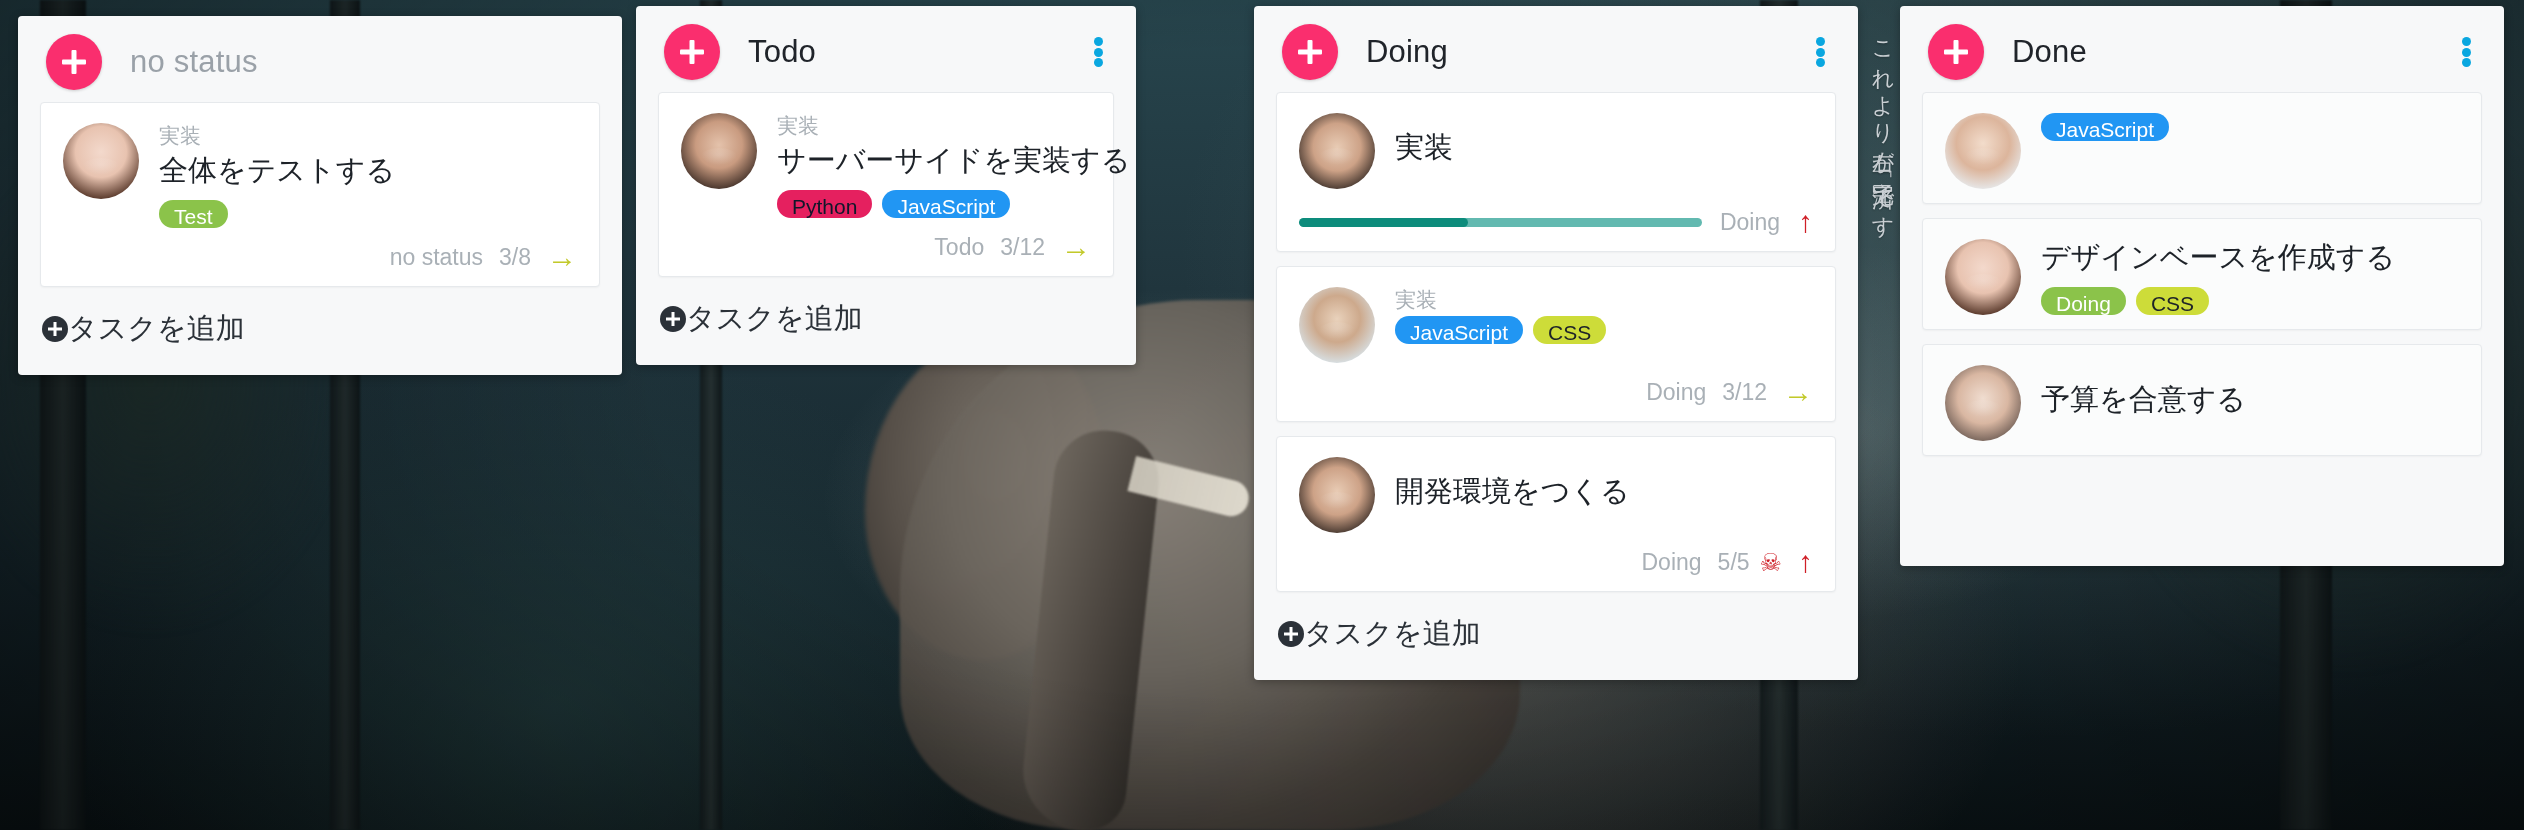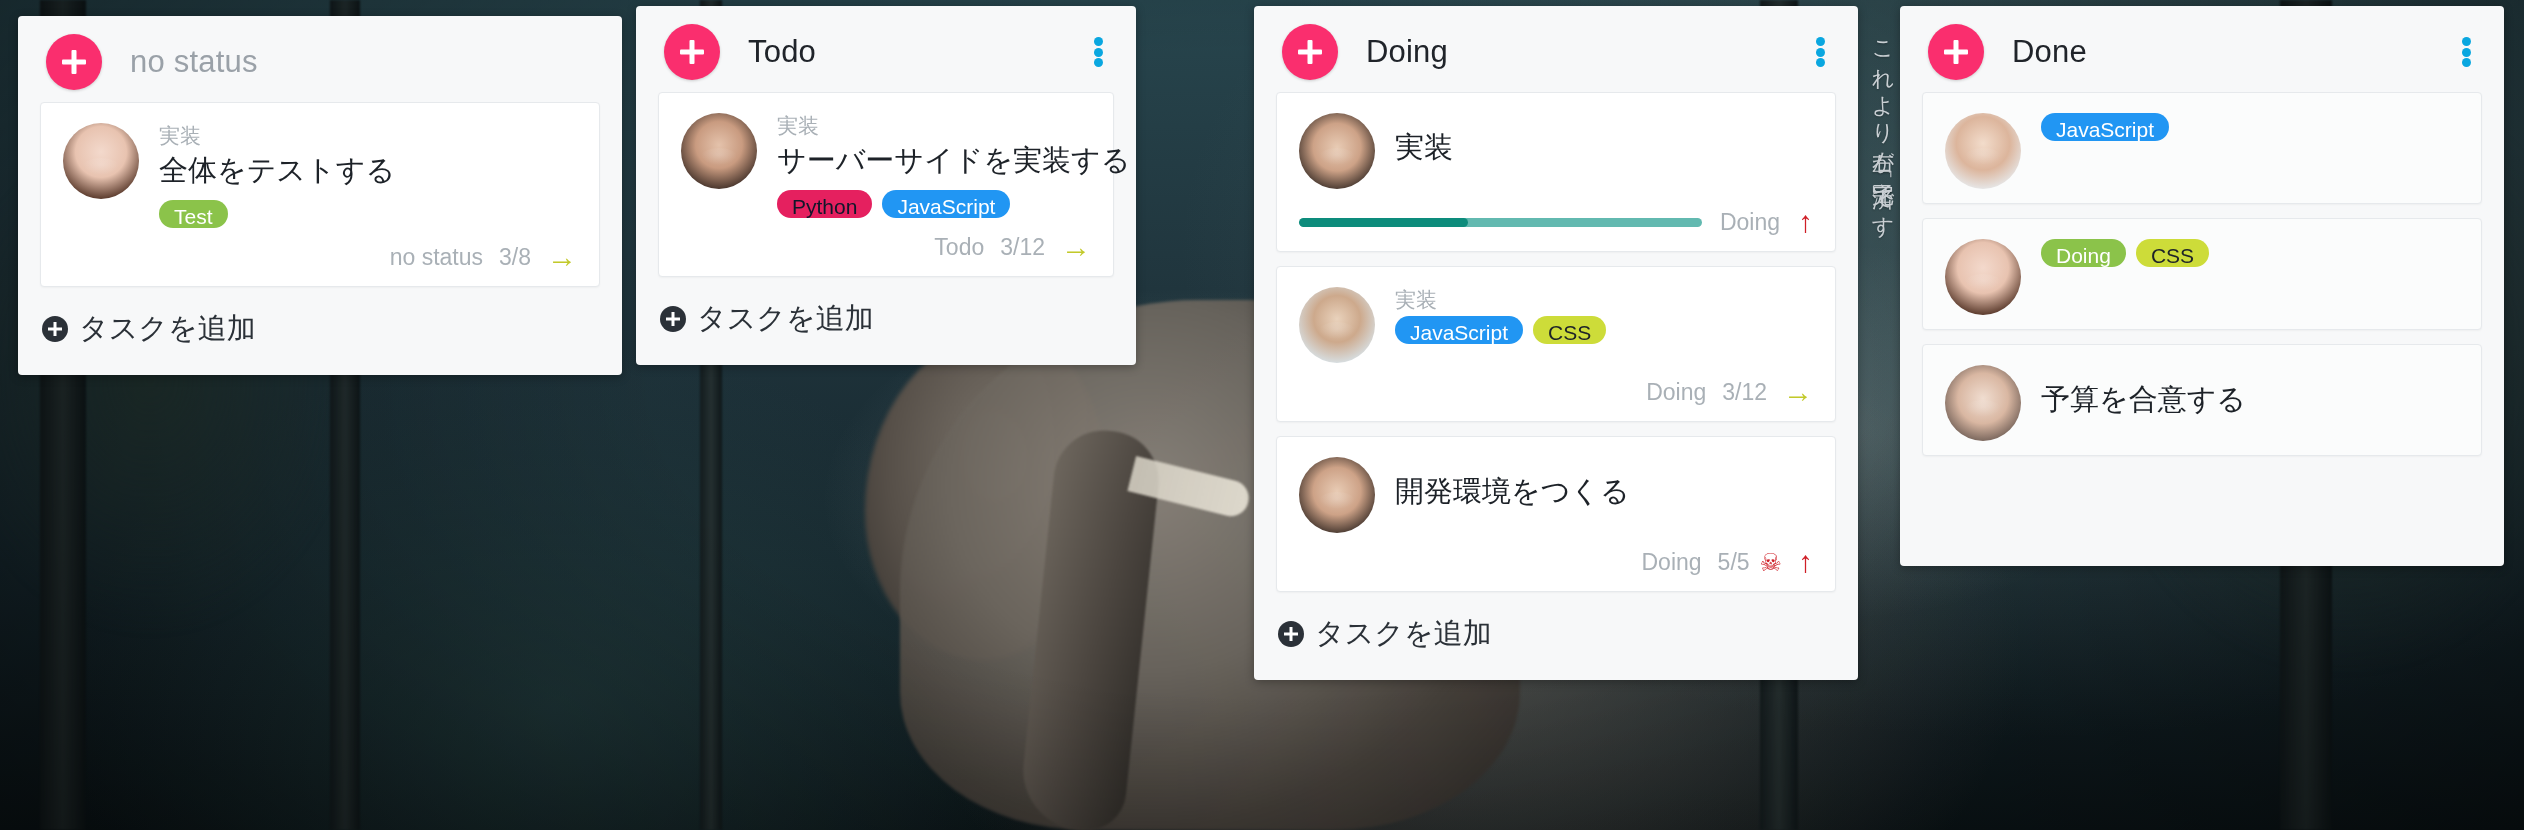--- a/index.html
+++ b/index.html
@@ -276,21 +276,21 @@
   .progress-fill {
     height: 100%;
     background: #0d8c7c;
     border-radius: 5px;
   }
   .progress-row .status { font-size: 23px; color: #a9b0b6; white-space: nowrap; }
 
   .add-task {
     display: flex;
     align-items: center;
-    gap: 11px;
+    gap: 0;
     padding: 22px 0 26px 24px;
     cursor: pointer;
   }
   .add-task .plus-icon {
     width: 26px; height: 26px;
     border-radius: 50%;
     background: #2b3138;
     position: relative;
     flex: 0 0 auto;
   }
@@ -480,20 +480,21 @@
               <div class="tags">
                 <span class="tag" style="background: rgb(33, 150, 243); color: rgb(255, 255, 255);">JavaScript</span>
               </div>
             </div>
           </div>
         </div>
         <div class="card dim">
           <div class="card-main">
             <div class="avatar a1"></div>
             <div class="card-body">
+              <div class="card-title">デザインベースを作成する</div>
               <div class="tags">
                 <span class="tag" style="background: rgb(139, 195, 74); color: rgb(255, 255, 255);">Doing</span>
                 <span class="tag" style="background: rgb(205, 220, 57); color: rgb(29, 34, 40);">CSS</span>
               </div>
             </div>
           </div>
         </div>
         <div class="card dim">
           <div class="card-main">
             <div class="avatar a6"></div>

